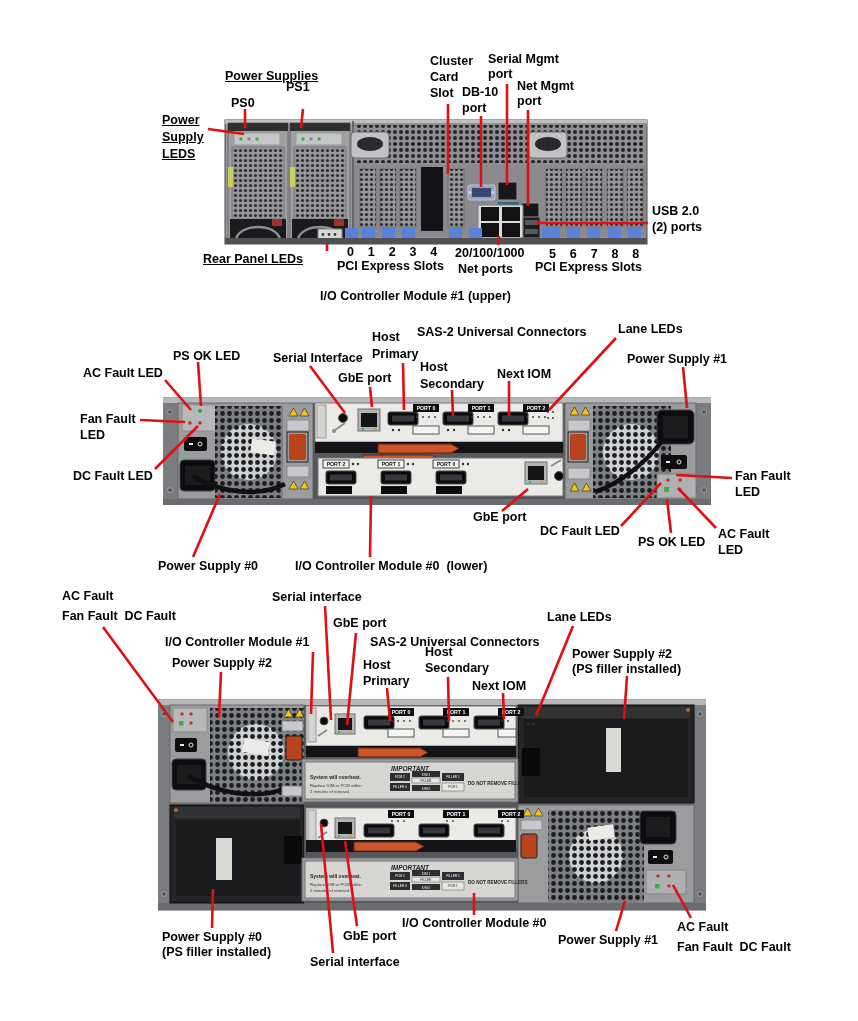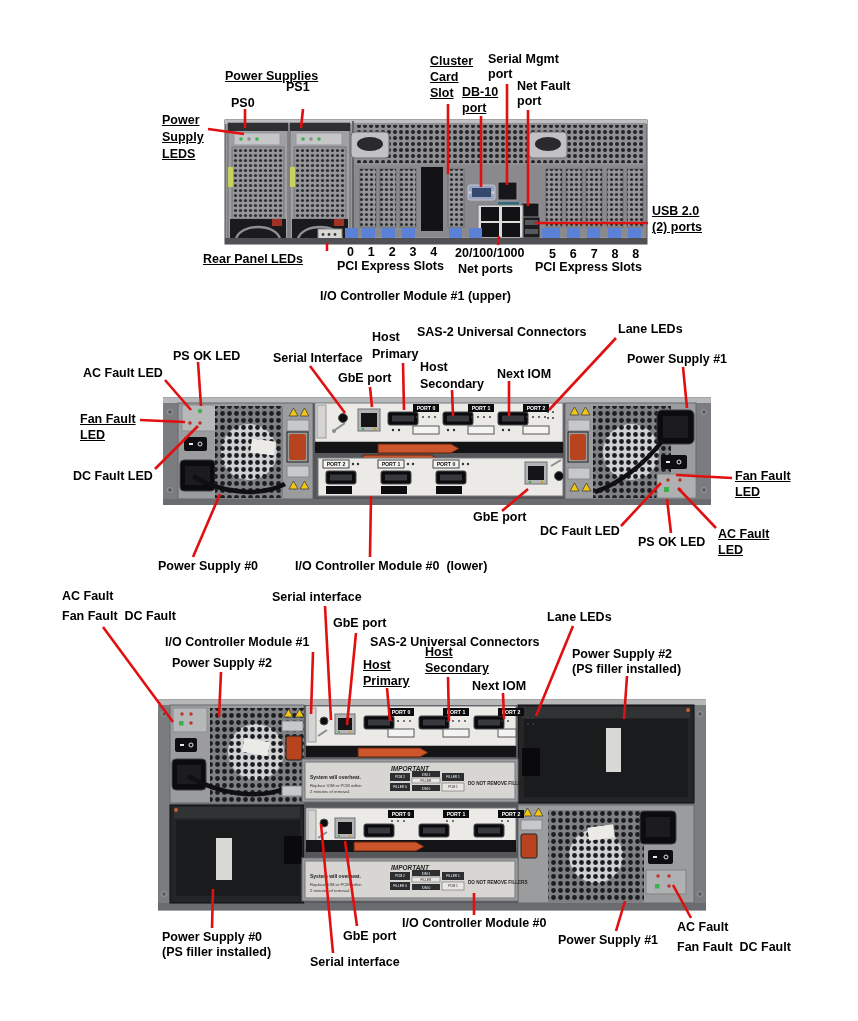--- a/index.html
+++ b/index.html
@@ -1,21 +1,21 @@
 <!DOCTYPE html>
 <html style="--leader: #e10f0f;"><head>
 <meta charset="utf-8">
 <style>
   html,body{margin:0;padding:0;background:#fff;}
   #canvas{position:relative;width:858px;height:1021px;background:#ffffff;
           font-family:"Liberation Sans",sans-serif;overflow:hidden;}
   .co{position:absolute;font-weight:bold;font-size:12.5px;line-height:15px;
       color:#000;white-space:pre;}
   .co.u{text-decoration:underline;}
-  .lh16{line-height:16px;text-decoration:underline;} .lh17{line-height:17px;}
+  .lh16{line-height:16px;} .lh17{line-height:17px;}
   svg.fig{position:absolute;}
   #leads{position:absolute;left:0;top:0;pointer-events:none;}
   #leads line{stroke:var(--leader,#e10f0f);stroke-width:2.6px;}
   svg text{font-family:"Liberation Sans",sans-serif;}
   .ptxt{font-size:5.2px;font-weight:bold;fill:#fff;text-anchor:middle;}
   .ptxtb{font-size:5.2px;font-weight:bold;fill:#111;text-anchor:middle;}
   .imp{font-size:6.5px;font-weight:bold;font-style:italic;fill:#222;text-anchor:middle;}
   .wtxt{font-size:5px;font-weight:bold;fill:#222;}
   .wtxt2{font-size:4.2px;fill:#333;}
   .boxt{font-size:3.2px;fill:#fff;text-anchor:middle;}
@@ -583,21 +583,21 @@
   <div class="co u lh17" style="left:162px;top:112px">Power
 Supply
 LEDS</div>
   <div class="co lh16" style="left:430px;top:53px">Cluster
 Card
 Slot</div>
   <div class="co lh16" style="left:462px;top:84px">DB-10
 port</div>
   <div class="co" style="left:488px;top:52px">Serial Mgmt
 port</div>
-  <div class="co" style="left:517px;top:79px">Net Fault
+  <div class="co" style="left:517px;top:79px">Net Mgmt
 port</div>
   <div class="co lh16" style="left:652px;top:203px">USB 2.0
 (2) ports</div>
   <div class="co u" style="left:203px;top:252px">Rear Panel LEDs</div>
   <div class="co" style="left:347px;top:245px">0    1    2    3    4</div>
   <div class="co" style="left:337px;top:259px">PCI Express Slots</div>
   <div class="co" style="left:455px;top:246px">20/100/1000</div>
   <div class="co" style="left:458px;top:262px">Net ports</div>
   <div class="co" style="left:549px;top:247px">5    6    7    8    8</div>
   <div class="co" style="left:535px;top:260px">PCI Express Slots</div>

